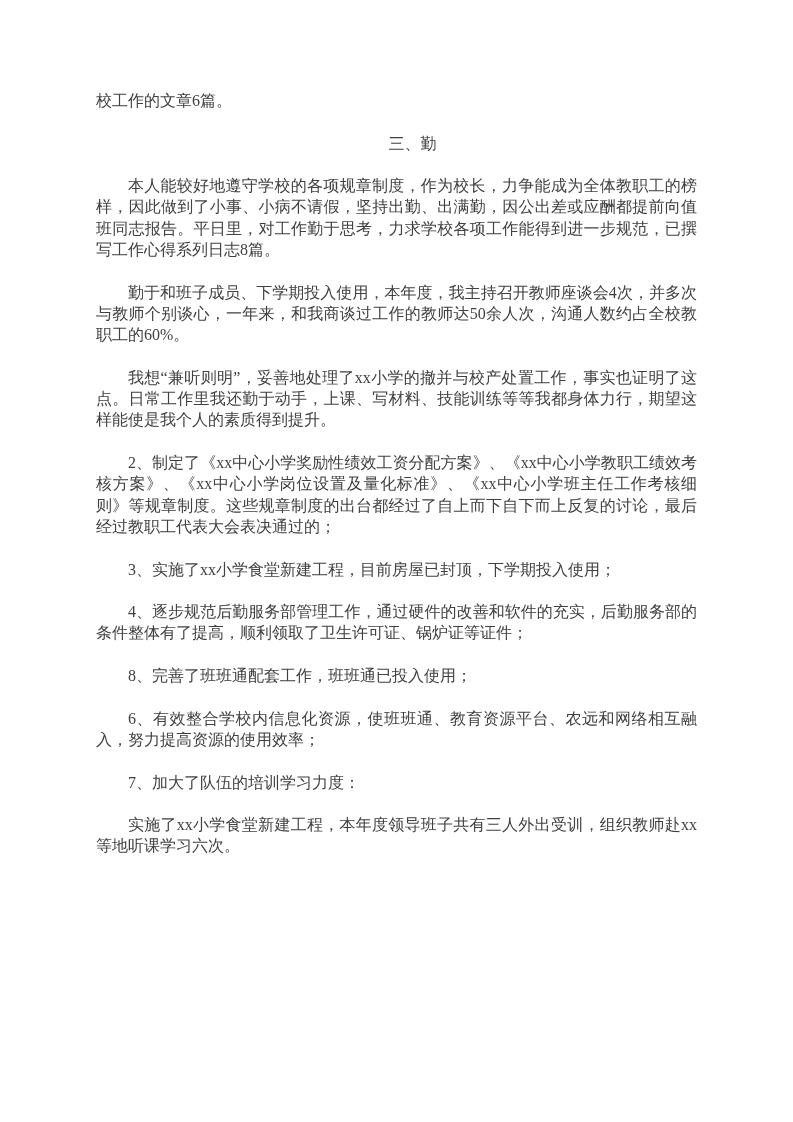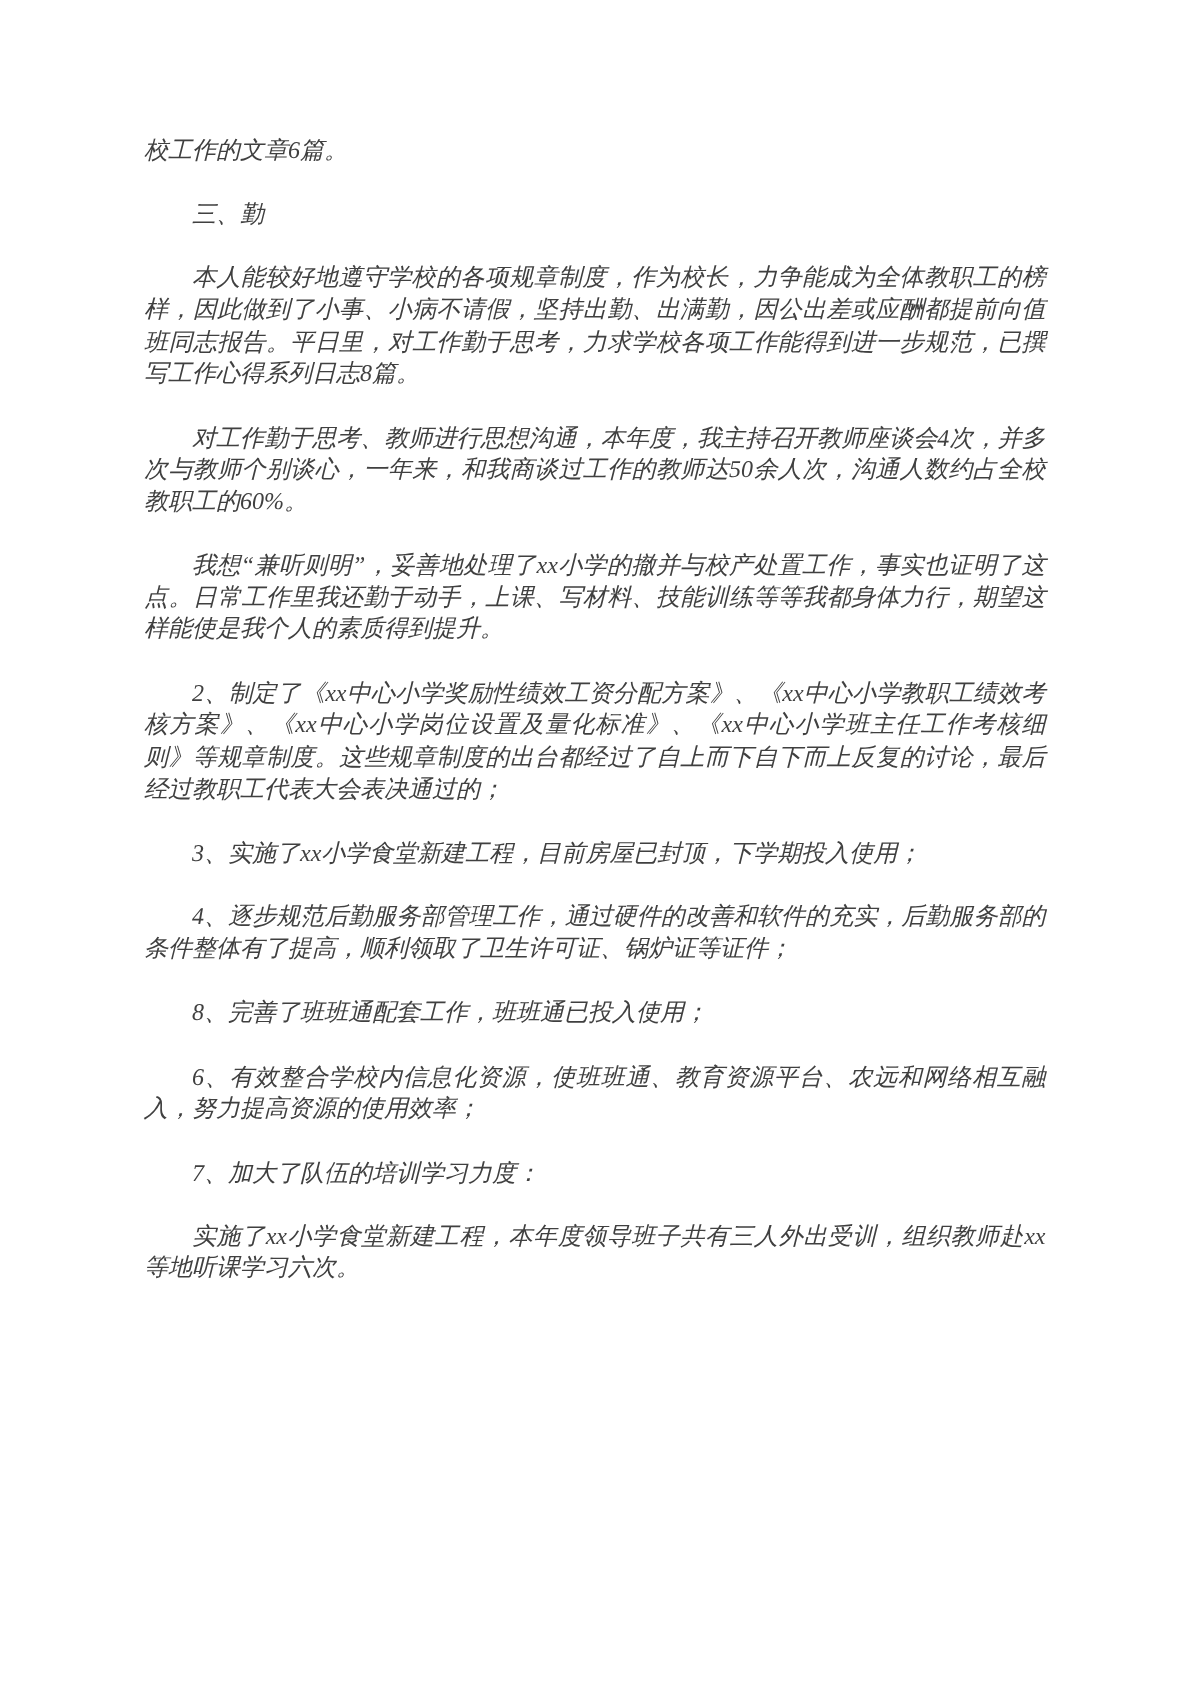--- a/index.html
+++ b/index.html
@@ -19,37 +19,36 @@
     font-family: "Liberation Serif", "DejaVu Serif", serif;
     font-size: 16px;
     line-height: 21.3px;
     color: #404040;
   }
   .page p {
     margin: 0 0 21.3px 0;
     text-indent: 2em;
     text-align: justify;
     word-break: break-all;
-    font-style: italic;
   }
   .page p.no-indent {
     text-indent: 0;
   }
   .page p.heading {
-    text-align: left;
+    text-align: center;
   }
 </style>
 </head>
 <body>
 
 <div class="page">
   <p class="no-indent">校工作的文章6篇。</p>
   <p class="heading">三、勤</p>
   <p>本人能较好地遵守学校的各项规章制度，作为校长，力争能成为全体教职工的榜样，因此做到了小事、小病不请假，坚持出勤、出满勤，因公出差或应酬都提前向值班同志报告。平日里，对工作勤于思考，力求学校各项工作能得到进一步规范，已撰写工作心得系列日志8篇。</p>
-  <p>对工作勤于思考、教师进行思想沟通，本年度，我主持召开教师座谈会4次，并多次与教师个别谈心，一年来，和我商谈过工作的教师达50余人次，沟通人数约占全校教职工的60%。</p>
+  <p>勤于和班子成员、下学期投入使用，本年度，我主持召开教师座谈会4次，并多次与教师个别谈心，一年来，和我商谈过工作的教师达50余人次，沟通人数约占全校教职工的60%。</p>
   <p>我想“兼听则明”，妥善地处理了xx小学的撤并与校产处置工作，事实也证明了这点。日常工作里我还勤于动手，上课、写材料、技能训练等等我都身体力行，期望这样能使是我个人的素质得到提升。</p>
   <p>2、制定了《xx中心小学奖励性绩效工资分配方案》、《xx中心小学教职工绩效考核方案》、《xx中心小学岗位设置及量化标准》、《xx中心小学班主任工作考核细则》等规章制度。这些规章制度的出台都经过了自上而下自下而上反复的讨论，最后经过教职工代表大会表决通过的；</p>
   <p>3、实施了xx小学食堂新建工程，目前房屋已封顶，下学期投入使用；</p>
   <p>4、逐步规范后勤服务部管理工作，通过硬件的改善和软件的充实，后勤服务部的条件整体有了提高，顺利领取了卫生许可证、锅炉证等证件；</p>
   <p>8、完善了班班通配套工作，班班通已投入使用；</p>
   <p>6、有效整合学校内信息化资源，使班班通、教育资源平台、农远和网络相互融入，努力提高资源的使用效率；</p>
   <p>7、加大了队伍的培训学习力度：</p>
   <p>实施了xx小学食堂新建工程，本年度领导班子共有三人外出受训，组织教师赴xx等地听课学习六次。</p>
 </div>
 

